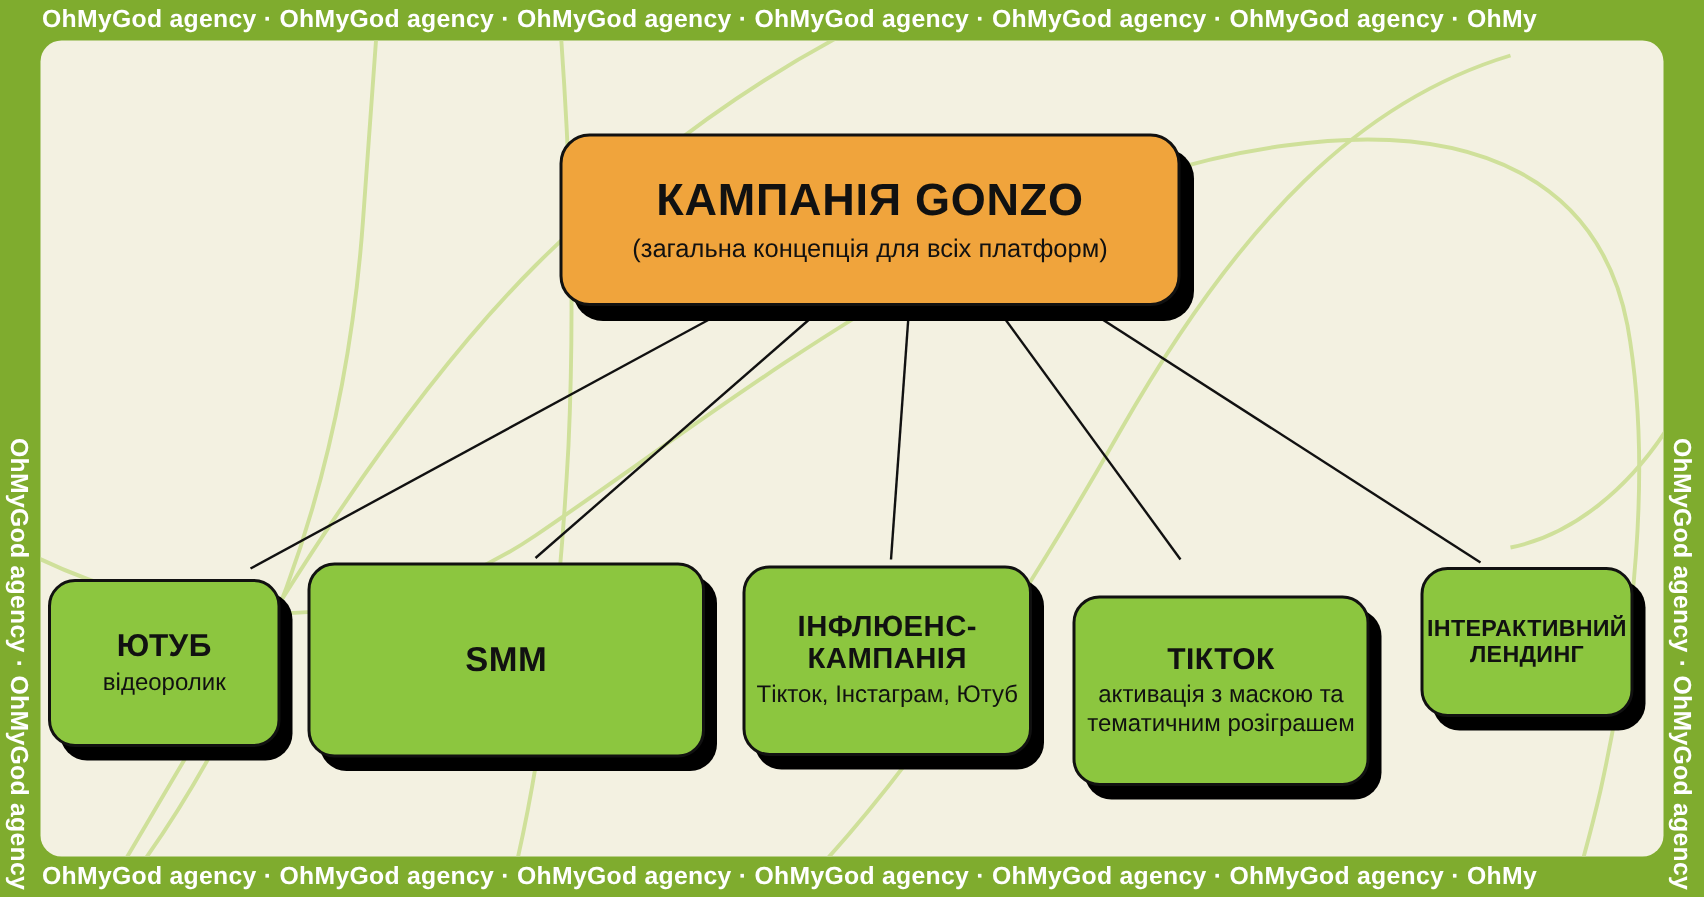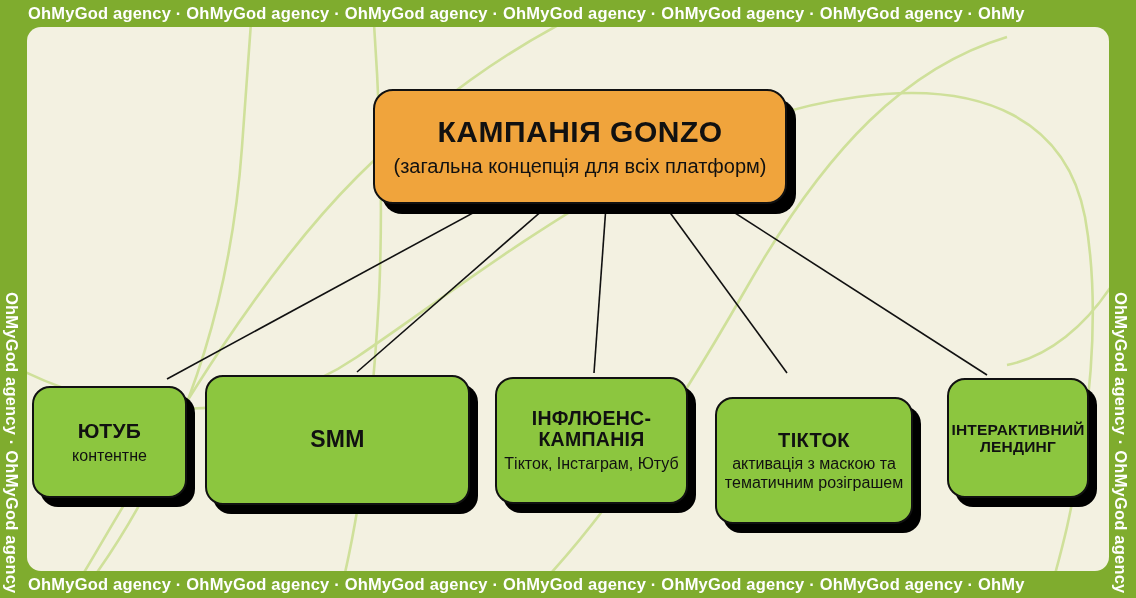--- a/index.html
+++ b/index.html
@@ -90,29 +90,29 @@
     border-radius:20px;
     box-shadow:9px 10px 0 #000000;
     justify-content:center;
   }
   #node-root .title {
     font-size:30px;
     letter-spacing:0.5px;
     font-weight:bold;
   }
   #node-root .sub {
-    font-size:20px;
+    font-size:17px;
     margin-top:6px;
   }
 
   #node-youtube   { left:5px;   top:359px; width:155px; height:112px; }
   #node-smm       { left:178px; top:348px; width:265px; height:130px; }
   #node-influence { left:468px; top:350px; width:193px; height:127px; }
   #node-tiktok    { left:688px; top:370px; width:198px; height:127px; }
-  #node-landing   { left:920px; top:351px; width:142px; height:120px; }
+  #node-landing   { left:920px; top:351px; width:142px; height:100px; }
 
   #node-landing .title { font-size:15.5px; letter-spacing:0.2px; }
   #node-smm .title { font-size:23px; }
   #node-smm .sub  { font-size:16px; }
   #node-influence .title { font-size:19.5px; }
   #node-tiktok .title { font-size:20px; }
   #node-youtube .title { font-size:21px; }
 </style>
 </head>
 <body>
@@ -156,21 +156,21 @@
     </g>
   </svg>
 
   <div class="node" id="node-root">
     <div class="title">КАМПАНІЯ GONZO</div>
     <div class="sub">(загальна концепція для всіх платформ)</div>
   </div>
 
   <div class="node" id="node-youtube">
     <div class="title">ЮТУБ</div>
-    <div class="sub">контентне</div>
+    <div class="sub">відеоролик</div>
   </div>
 
   <div class="node" id="node-smm">
     <div class="title">SMM</div>
   </div>
 
   <div class="node" id="node-influence">
     <div class="title">ІНФЛЮЕНС-КАМПАНІЯ</div>
     <div class="sub">Тікток, Інстаграм, Ютуб</div>
   </div>

